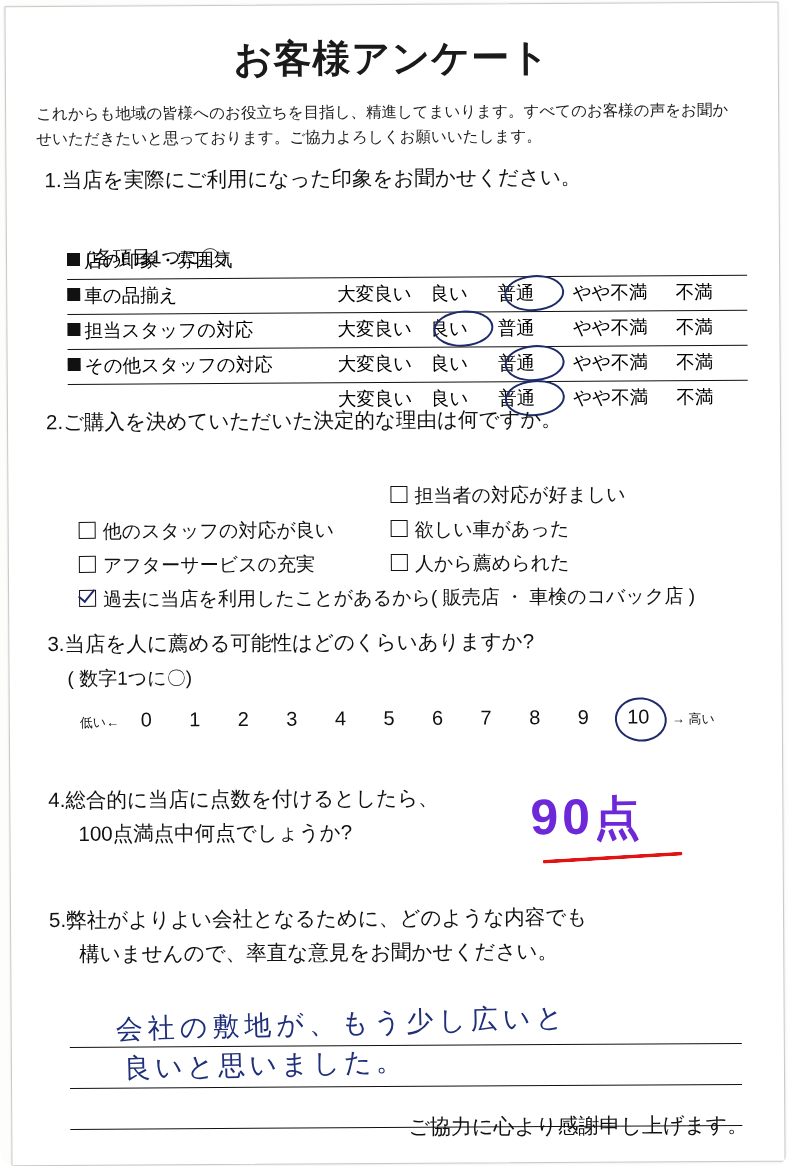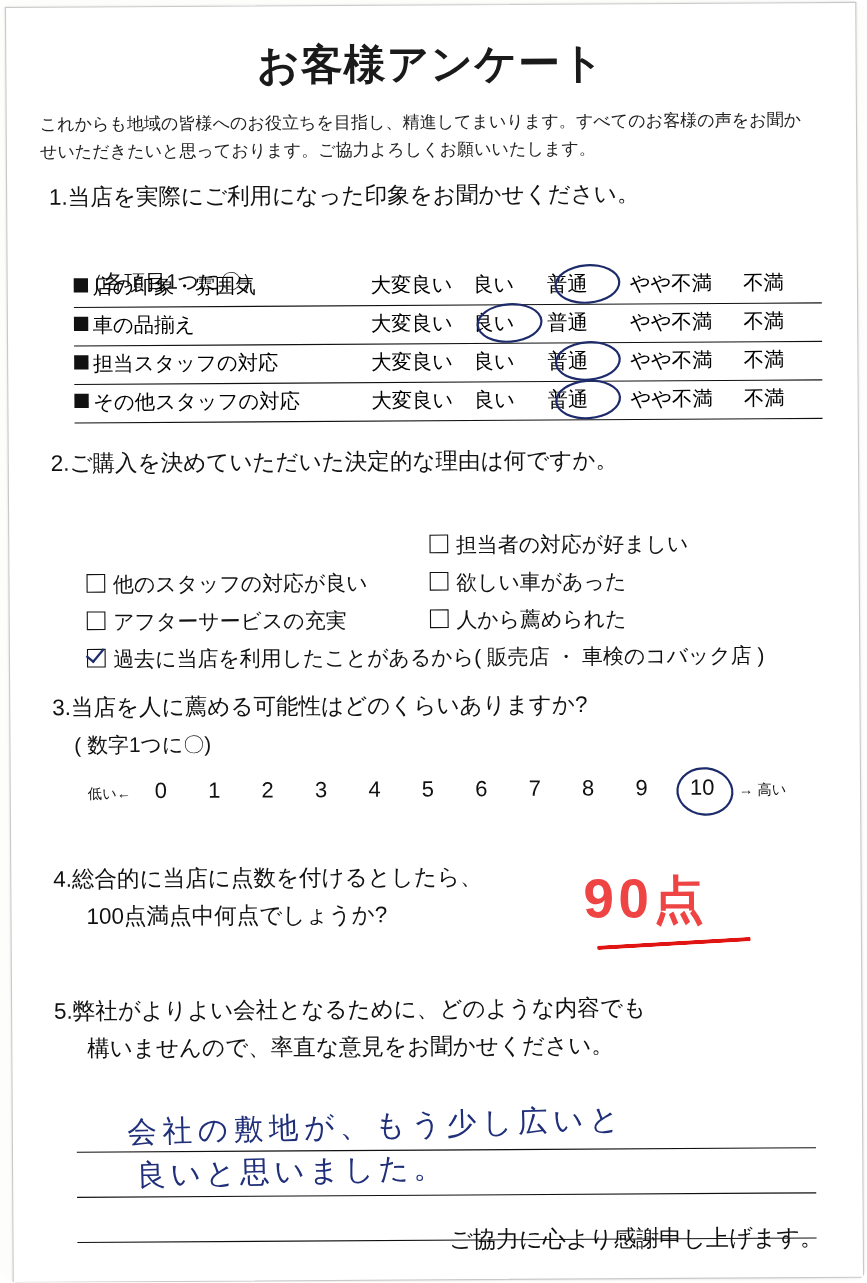--- a/index.html
+++ b/index.html
@@ -114,21 +114,21 @@
   }
   .opt {
     display: inline-block;
     text-align: left;
     position: relative;
   }
   .opt.w1 { width: 88px; }
   .opt.w2 { width: 62px; }
   .opt.w3 { width: 70px; }
   .opt.w4 { width: 98px; }
-  .opt.w5 { width: 70px; }
+  .opt.w5 { width: 70px; margin-top: 35px; }
   
   .circle-mark::after {
     content: "";
     position: absolute;
     left: 50%;
     top: 50%;
     width: 66px;
     height: 34px;
     margin-left: -33px;
     margin-top: -18px;
@@ -244,21 +244,21 @@
     transform: rotate(6deg);
   }
 
   
   #q4 { left: 38px; top: 778px; }
   #q4-l2 { left: 68px; top: 812px; }
   .score {
     position: absolute;
     left: 520px;
     top: 784px;
-    color: #ef4444;
+    color: #6d28d9;
     font-size: 50px;
     font-weight: bold;
     letter-spacing: 4px;
     white-space: nowrap;
   }
   .score .unit { font-size: 46px; }
   .score-underline {
     position: absolute;
     left: 532px;
     top: 852px;

